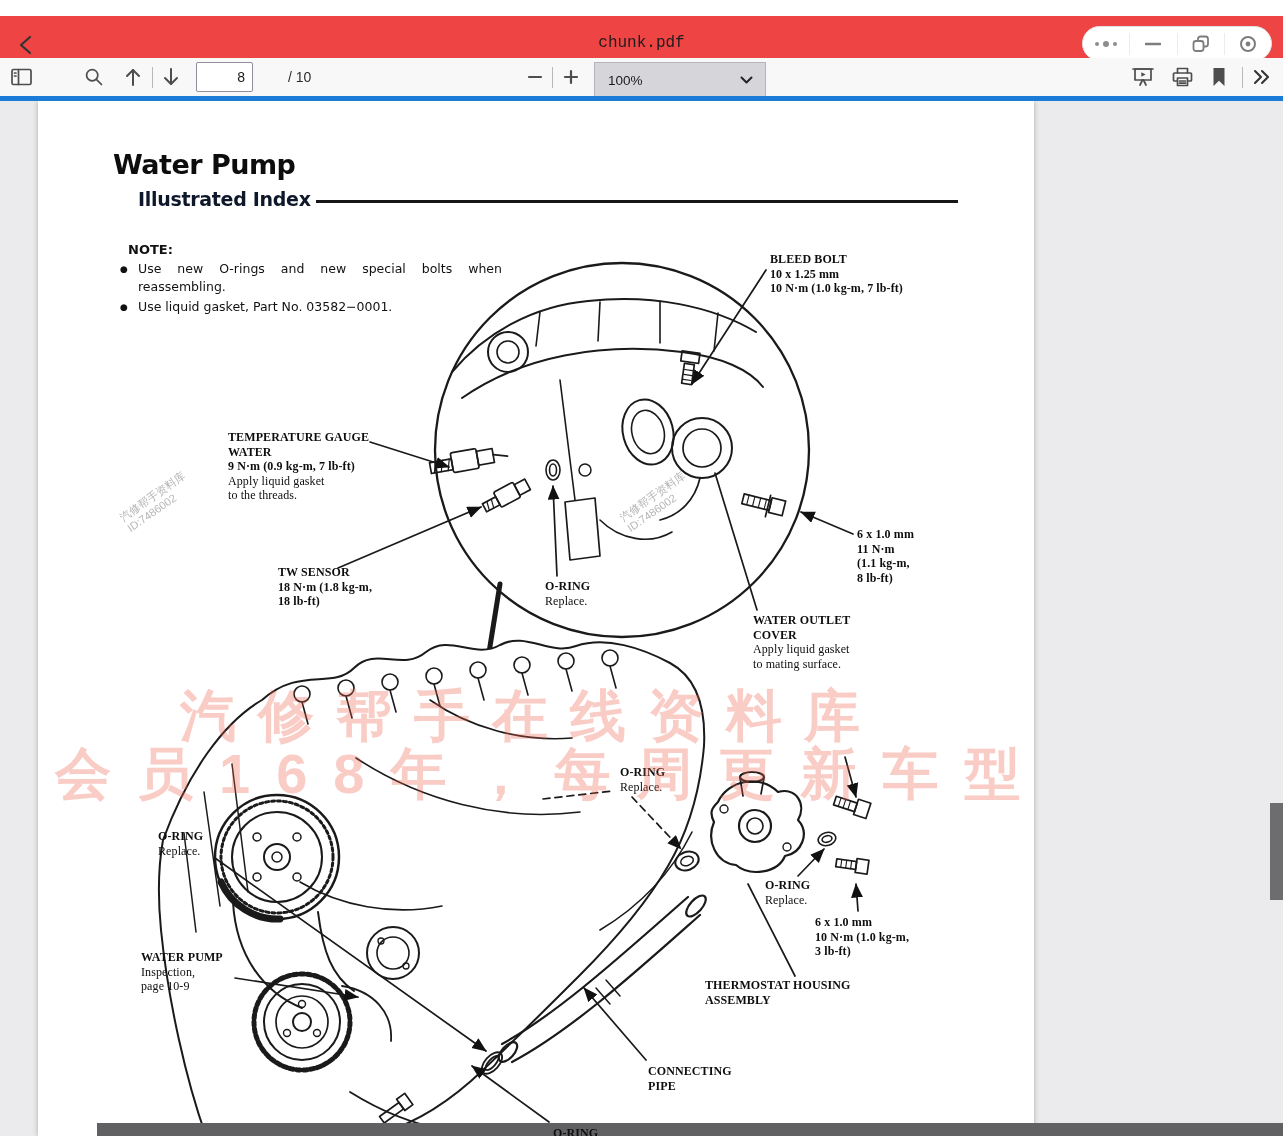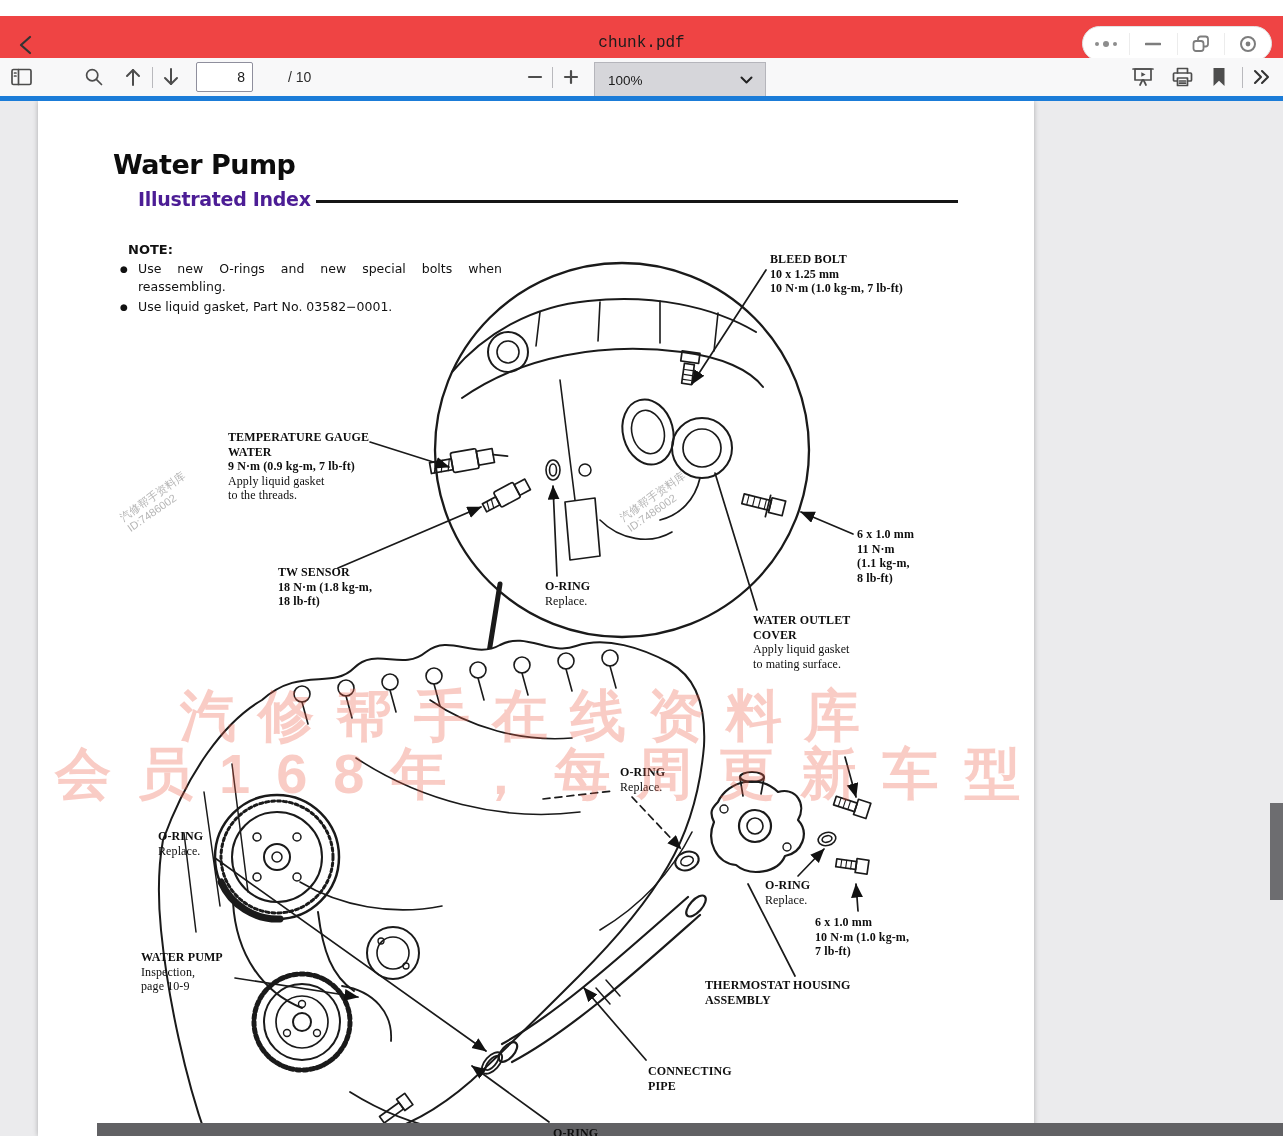--- a/index.html
+++ b/index.html
@@ -27,21 +27,21 @@
   .zoom-select svg{position:absolute;right:12px;}
   .progress-line{position:absolute;left:0;top:96px;width:1283px;height:5px;background:var(--accent);}
 
   
   .viewer{position:absolute;left:0;top:101px;width:1283px;height:1035px;background:var(--viewer-bg);overflow:hidden;}
   .pdf-page{position:absolute;left:38px;top:0;width:996px;height:1035px;background:#fff;box-shadow:0 0 5px rgba(0,0,0,0.28);}
   .diagram{position:absolute;left:0;top:0;z-index:10;}
 
   
   .doc-h1{position:absolute;left:113px;top:48px;font-family:"DejaVu Sans",sans-serif;font-weight:700;font-size:27px;letter-spacing:-0.5px;color:#0d0d0d;z-index:15;}
-  .doc-h2{position:absolute;left:138px;top:87px;font-family:"DejaVu Sans",sans-serif;font-weight:700;font-size:19px;letter-spacing:-0.3px;color:#4c1d95;z-index:15;}
+  .doc-h2{position:absolute;left:138px;top:87px;font-family:"DejaVu Sans",sans-serif;font-weight:700;font-size:19px;letter-spacing:-0.3px;color:#0f172a;z-index:15;}
   .h2-rule{position:absolute;left:316px;top:99px;width:642px;height:3px;background:#161616;z-index:15;}
   .note-h{position:absolute;left:128px;top:141px;font-family:"DejaVu Sans",sans-serif;font-size:13px;font-weight:700;color:#111;z-index:15;}
   .notes{position:absolute;left:120px;top:159px;width:382px;z-index:15;font-family:"DejaVu Sans",sans-serif;font-size:12.5px;color:#111;line-height:18px;}
   .note-item{position:relative;padding-left:18px;text-align:justify;margin-bottom:2px;}
   .note-item::before{content:"●";position:absolute;left:0;top:0;font-size:9px;}
 
   .co{position:absolute;font-family:Liberation Serif, serif;font-weight:700;font-size:12px;line-height:14.5px;letter-spacing:0.1px;color:#0e0e0e;white-space:nowrap;z-index:20;}
   .co .rg{font-weight:400;}
 
   
@@ -460,21 +460,21 @@
       <div>O-RING</div>
         <div class="rg">Replace.</div>
     </div>
     <div class="co" style="left:765px;top:777px">
       <div>O-RING</div>
         <div class="rg">Replace.</div>
     </div>
     <div class="co" style="left:815px;top:814px">
       <div>6 x 1.0 mm</div>
         <div>10 N·m (1.0 kg-m,</div>
-        <div>7 lb-ft)</div>
+        <div>3 lb-ft)</div>
     </div>
     <div class="co" style="left:141px;top:849px">
       <div>WATER PUMP</div>
         <div class="rg">Inspection,</div>
         <div class="rg">page 10-9</div>
     </div>
     <div class="co" style="left:705px;top:877px">
       <div>THERMOSTAT HOUSING</div>
         <div>ASSEMBLY</div>
     </div>

